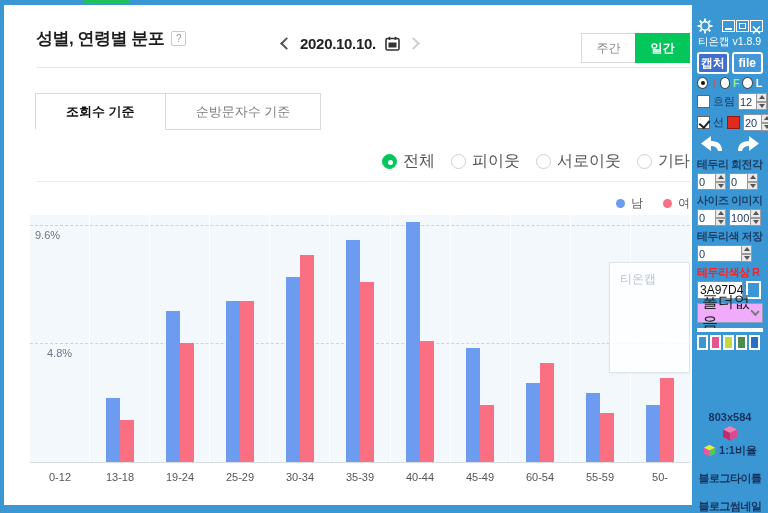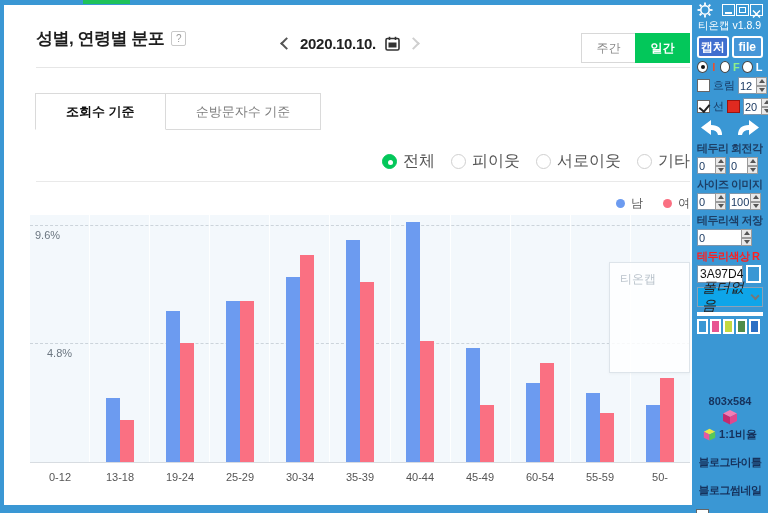--- a/index.html
+++ b/index.html
@@ -57,21 +57,21 @@
   .bar { width:14px; }
   .xlabels { position:absolute; left:26px; top:466px; width:660px; display:flex; }
   .xlabel { flex:1; text-align:center; font-size:11px; color:#555; }
 
   .overlay-box { position:absolute; left:605px; top:257px; right:2px; height:111px;
     background:rgba(255,255,255,0.84); border:1px solid #dde4ea; box-shadow:0 1px 3px rgba(0,0,0,0.04);
     padding:8px 10px; font-size:12px; color:#b9c2cb; }
 
   
   .sidebar { position:absolute; right:0; top:0; width:76px; height:513px; background:#3a97d4;
-    padding:2px 5px 4px 5px; display:flex; flex-direction:column; color:#16365f; }
+    padding:18px 5px 4px 5px; display:flex; flex-direction:column; color:#16365f; }
   .win-row { display:flex; align-items:center; justify-content:space-between; height:17px; }
   .win-btns { display:flex; gap:1px; }
   .wbtn { width:13px; height:12px; border:1px solid #fff; position:relative; background:transparent; }
   .wbtn.min::after { content:""; position:absolute; left:2px; right:2px; bottom:1px; height:2px; background:#fff; }
   .wbtn.max::after { content:""; position:absolute; left:2px; top:2px; right:2px; bottom:2px; border:1px solid #fff; }
   .app-title { color:#fff; font-size:10.5px; padding:1px 0 2px 1px; white-space:nowrap; }
   .btn-row { display:flex; gap:3px; margin-top:1px;justify-content:flex-end; }
   .tool-btn { flex:1; height:22px; border:2px solid #fff; border-radius:3px; color:#fff; font-weight:bold;
     font-size:12px; display:flex; align-items:center; justify-content:center; cursor:pointer; }
   .tool-btn.capture { background:#3f6ecf; }
@@ -96,22 +96,22 @@
   .spin .btns i.up::after { border-bottom:4px solid #555; }
   .spin .btns i.dn::after { border-top:4px solid #555; }
   .arrow-row { display:flex; justify-content:space-between; padding:3px 2px 0 2px; height:24px; }
   .slabel { font-size:11px; font-weight:bold; color:#1d3f66; margin-top:3px; white-space:nowrap; letter-spacing:-0.5px; }
   .slabel.red { color:#ff1f1f; }
   .spin-pair { display:flex; gap:3px; margin-top:1px; }
   .hex-row { display:flex; gap:3px; margin-top:1px; align-items:center; }
   .hex-input { background:#fff; border:1px solid #7d96ad; height:18px; width:46px; font-size:12px;
     display:flex; align-items:center; padding-left:2px; color:#111; }
   .hex-swatch { width:15px; height:18px; background:#3a97d4; border:2px solid #fff; }
-  .dropdown { margin-top:4px; background:#0ea5e9; border:1px solid #8aa2b8; height:20px; display:flex;
-    align-items:center; justify-content:space-between; padding:0 4px; font-size:14px; color:#222; cursor:pointer;font-style:italic; }
+  .dropdown { margin-top:4px; background:#f0abfc; border:1px solid #8aa2b8; height:20px; display:flex;
+    align-items:center; justify-content:space-between; padding:0 4px; font-size:16px; color:#222; cursor:pointer; }
   .dd-caret { width:7px; height:7px; border-left:2px solid #777; border-bottom:2px solid #777; transform:rotate(-45deg); margin-top:-3px; }
   .big-swatch { margin-top:5px; height:21px; border:2px solid #fff; background:#00ee00; }
   .palette { display:flex; gap:2px; margin-top:3px; }
   .palette div { width:11px; height:15px; border:2px solid #fff; flex:none; }
   .size-readout { margin-top:61px; text-align:center; font-size:11px; font-weight:bold; color:#16325c; }
   .cube-wrap { display:flex; justify-content:center; margin-top:2px; }
   .ratio-row { display:flex; align-items:center; justify-content:center; gap:3px; margin-top:2px;
     font-size:11px; font-weight:bold; color:#16325c; }
   .blog-label { text-align:center; font-size:11px; font-weight:bold; color:#16325c; margin-top:13px; letter-spacing:-0.5px; white-space:nowrap; }
   .include-row { display:flex; align-items:center; justify-content:center; gap:3px; margin-top:3px; }

